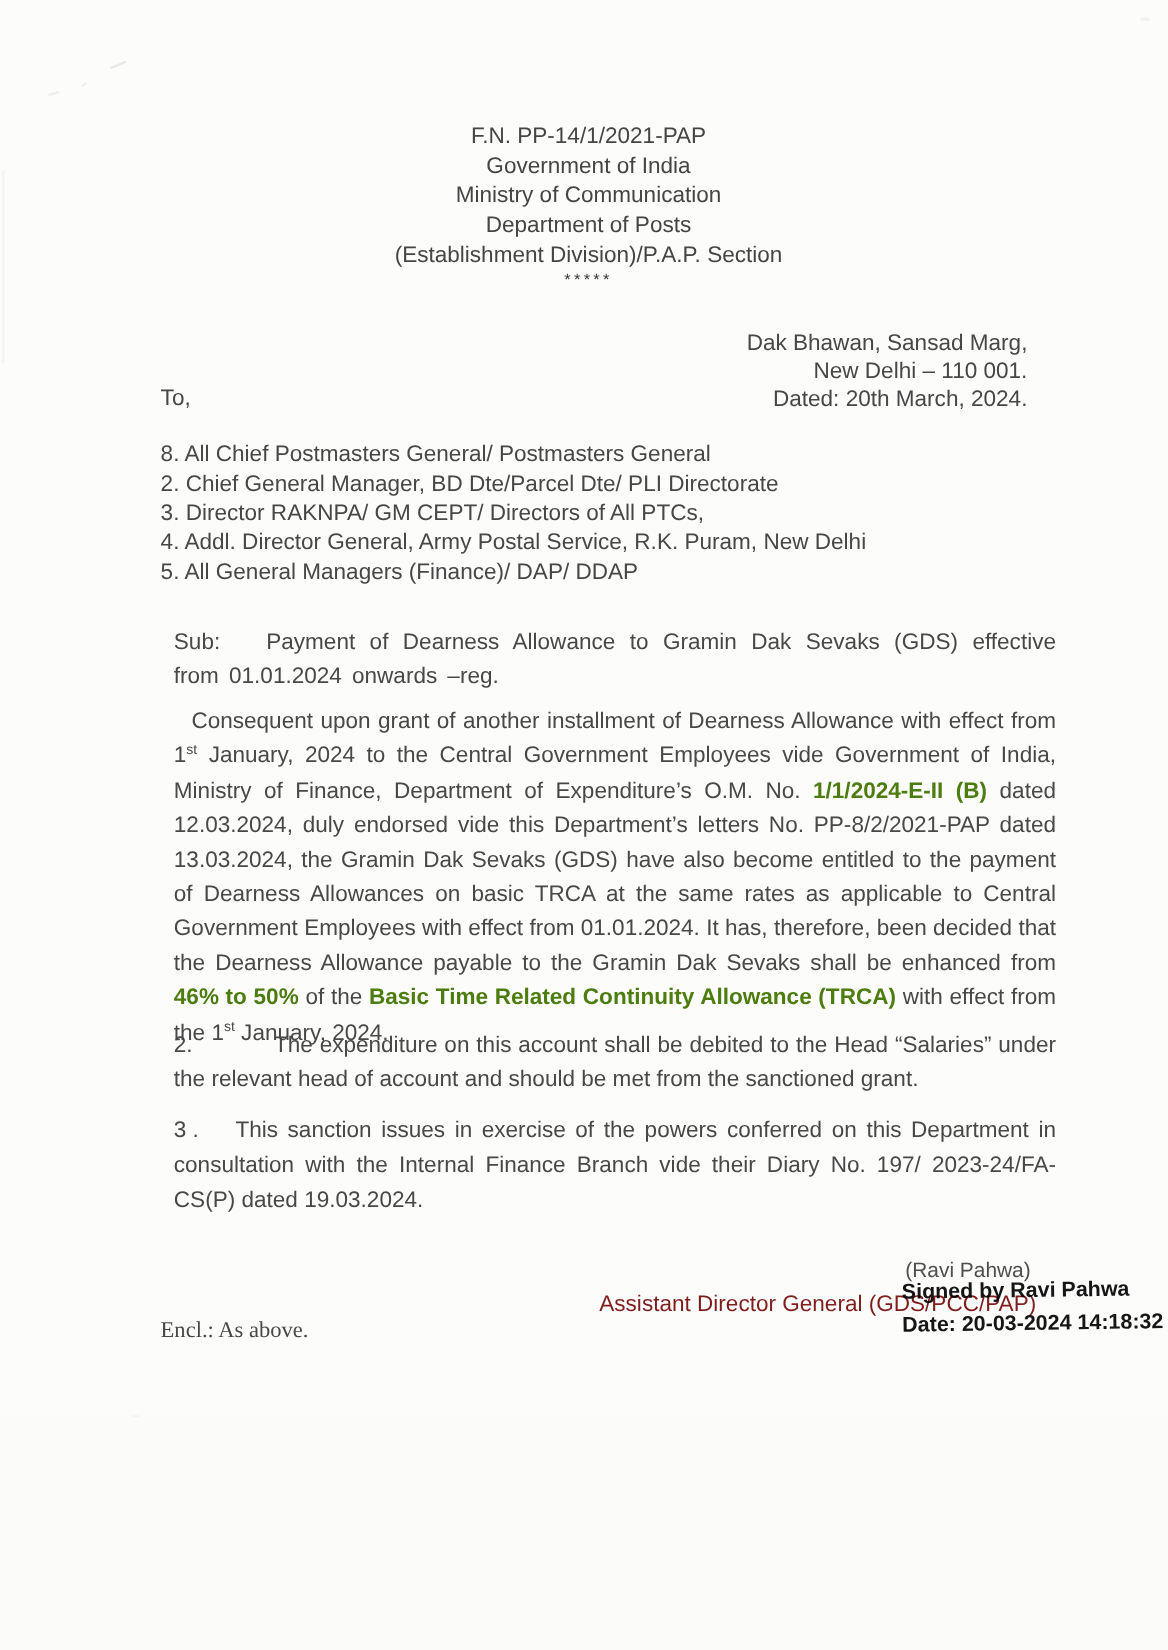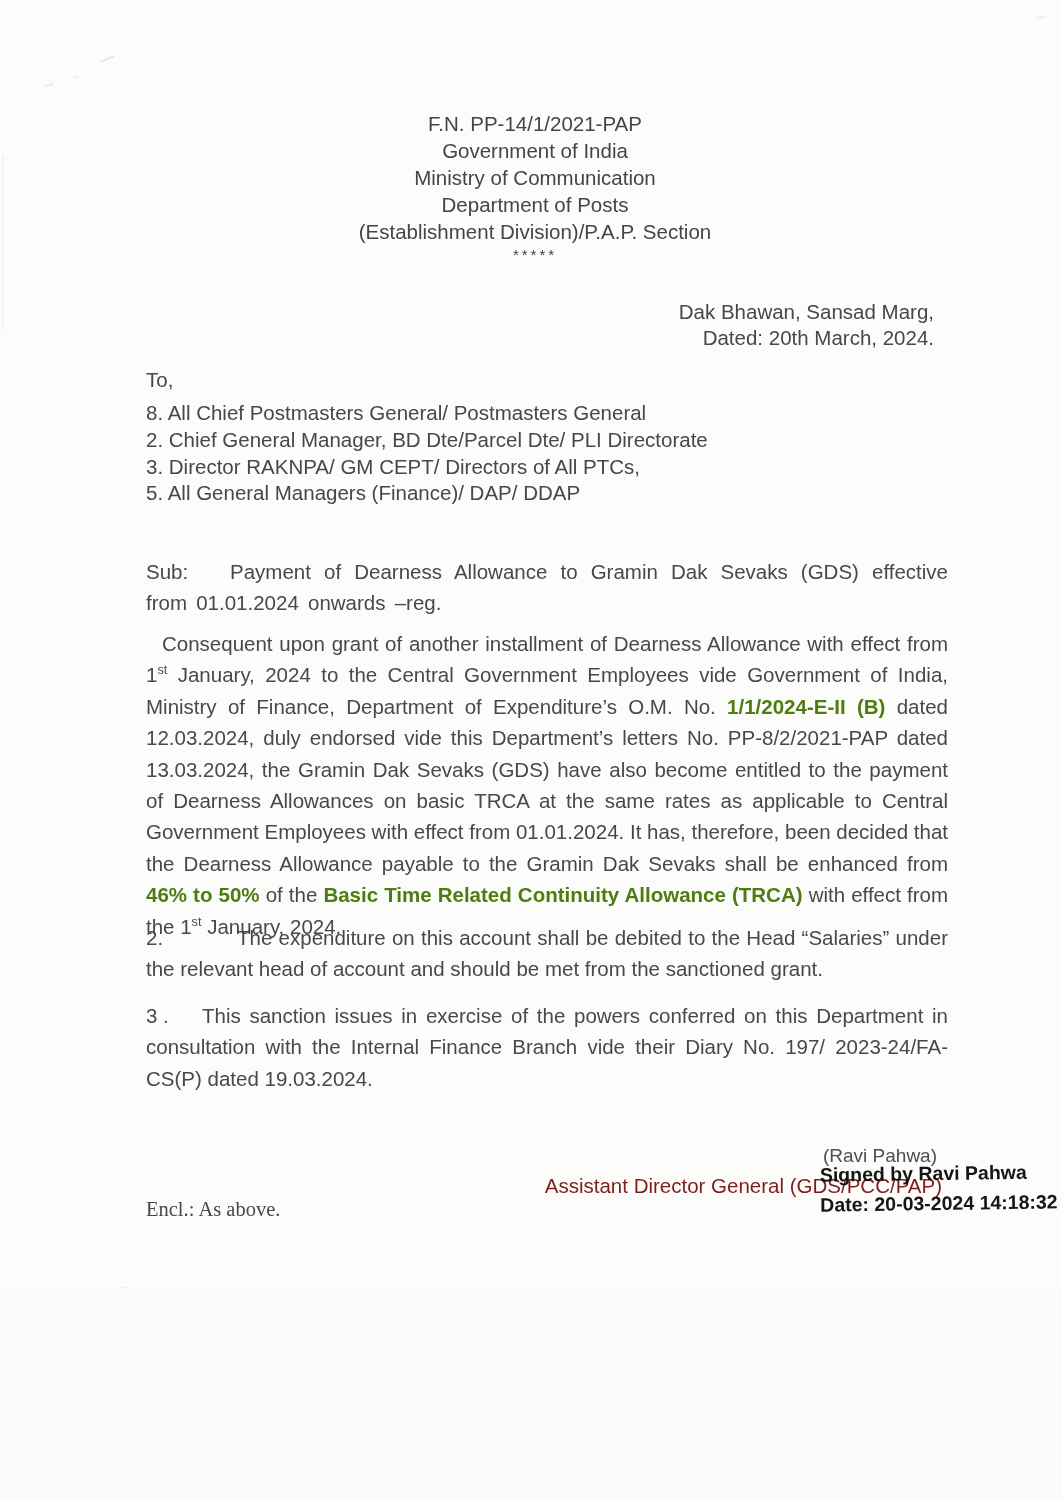--- a/index.html
+++ b/index.html
@@ -51,40 +51,39 @@
     font-size: 20.5px;
     line-height: 25.5px;
     color: #474747;
     margin-top: 22px;
   }
 
   .to-label {
     position: absolute;
     left: 146px; top: 350px;
     font-size: 20.5px;
-    margin-top: 18px;
   }
 
   .addressees {
     position: absolute;
     left: 146px; top: 400px;
     width: 780px;
     font-size: 20.5px;
     line-height: 26.8px;
   }
 
   
   .bodytext {
     position: absolute;
     left: 146px;
     width: 802px;
     font-size: 20.5px;
     line-height: 31.4px;
     text-align: justify;
-    margin: 0;
+    margin: 12px;
     color: #484848;
   }
   .subject   { top: 556px; text-indent: 84px; word-spacing: 3.5px; }
   .sub-label { position: absolute; left: 0; top: 0; text-indent: 0; }
   .para1     { top: 628px; text-indent: 16px; }
   .para2     { top: 922px; }
   .para3     { top: 1000px; }
   .num-2 { display: inline-block; width: 91px; text-indent: 0; }
   .num-3 { display: inline-block; width: 56px; text-indent: 0; }
 
@@ -138,29 +137,31 @@
     <div>F.N. PP-14/1/2021-PAP</div>
     <div>Government of India</div>
     <div>Ministry of Communication</div>
     <div>Department of Posts</div>
     <div>(Establishment Division)/P.A.P. Section</div>
     <div class="stars">*****</div>
   </div>
 
   <div class="address-block">
     <div>Dak Bhawan, Sansad Marg,</div>
+    <div>New Delhi – 110 001.</div>
     <div>Dated: 20th March, 2024.</div>
   </div>
 
   <div class="to-label">To,</div>
 
   <div class="addressees">
     <div>8.  All Chief Postmasters General/ Postmasters General</div>
     <div>2. Chief General Manager, BD Dte/Parcel Dte/ PLI Directorate</div>
     <div>3. Director RAKNPA/ GM CEPT/ Directors of All PTCs,</div>
+    <div>4.  Addl. Director General, Army Postal Service, R.K. Puram, New Delhi</div>
     <div>5. All General Managers (Finance)/ DAP/ DDAP</div>
   </div>
 
   <p class="bodytext subject">
     <span class="sub-label">Sub:</span><span>Payment of Dearness Allowance to Gramin Dak Sevaks (GDS) effective from 01.01.2024 onwards –reg.</span>
   </p>
 
   <p class="bodytext para1"><span>Consequent upon grant of another installment of Dearness Allowance with effect from 1</span><sup>st</sup><span> January, 2024 to the Central Government Employees vide Government of India, Ministry of Finance, Department of Expenditure’s O.M. No. </span><span class="b">1/1/2024-E-II (B)</span><span> dated 12.03.2024, duly endorsed vide this Department’s letters No. PP-8/2/2021-PAP dated 13.03.2024, the Gramin Dak Sevaks (GDS) have also become entitled to the payment of Dearness Allowances on basic TRCA at the same rates as applicable to Central Government Employees with effect from 01.01.2024. It has, therefore, been decided that the Dearness Allowance payable to the Gramin Dak Sevaks shall be enhanced from </span><span class="b">46% to 50%</span><span> of the </span><span class="b">Basic Time Related Continuity Allowance (TRCA)</span><span> with effect from the 1</span><sup>st</sup><span> January, 2024.</span></p>
 
   <p class="bodytext para2">

